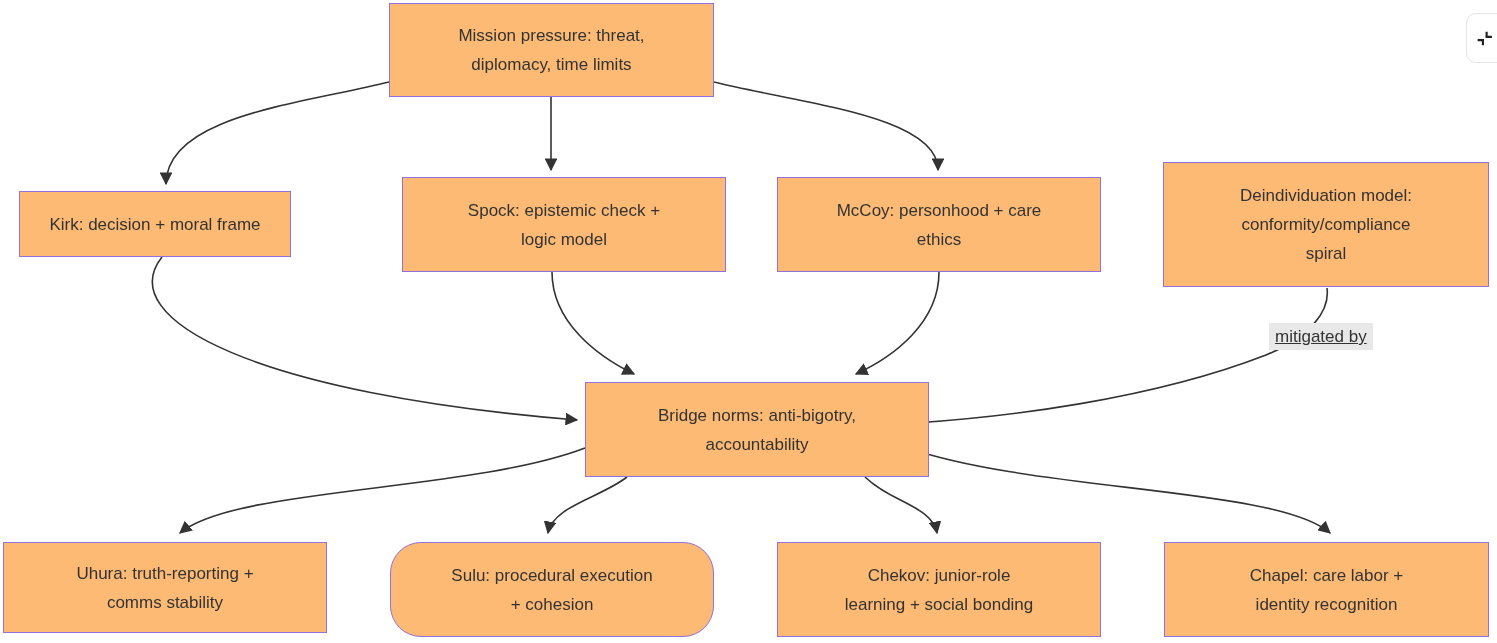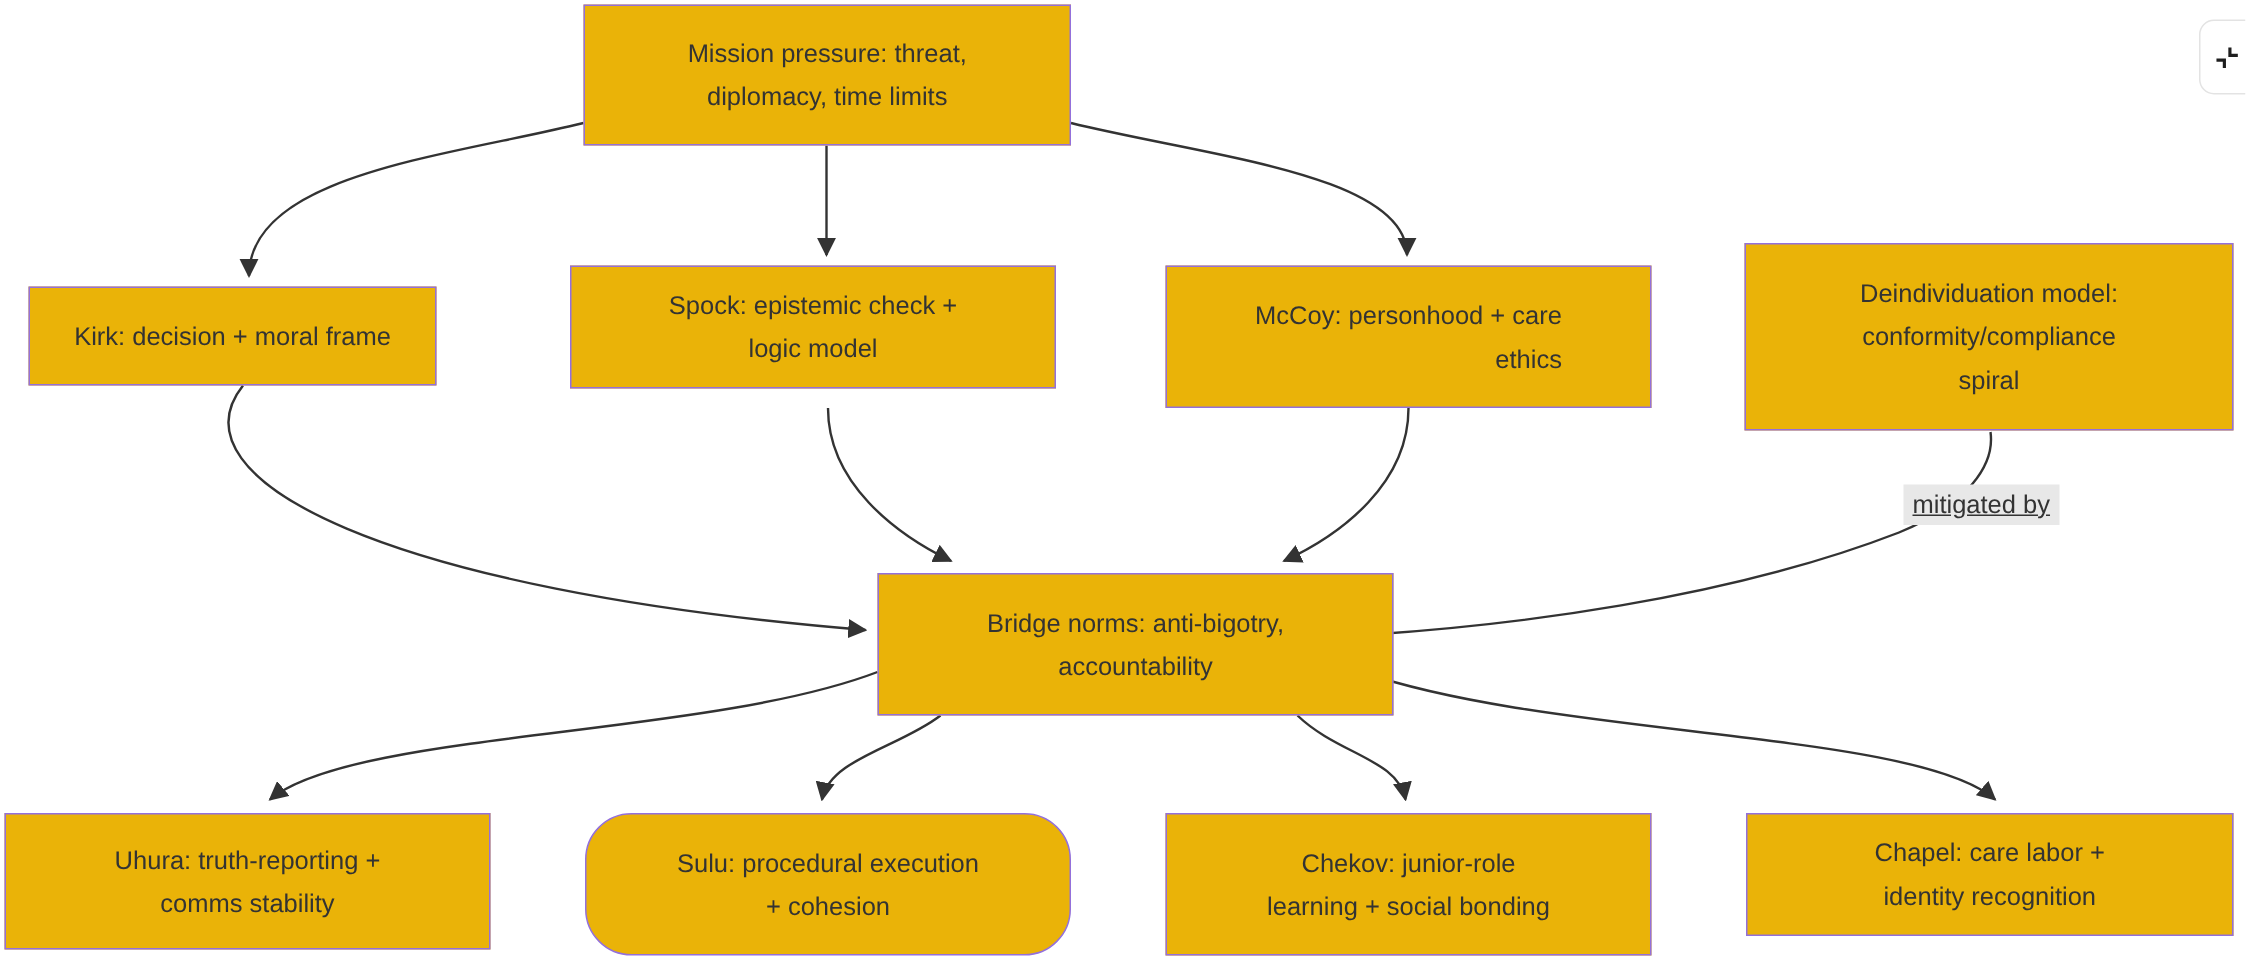--- a/index.html
+++ b/index.html
@@ -9,21 +9,21 @@
     overflow:hidden;
     background:#ffffff;
     font-family:"Liberation Sans","DejaVu Sans",sans-serif;
     color:#333333;
   }
   svg.edge-layer{position:absolute;left:0;top:0;width:1497px;height:643px;}
   .edge-path{fill:none;stroke:#333333;stroke-width:1.6px;}
   .node{
     position:absolute;
     box-sizing:border-box;
-    background:#eab308;
+    background:#fdba74;
     border:1.4px solid #9370DB;
     display:flex;align-items:center;justify-content:center;
     text-align:center;
     font-size:17px;line-height:29px;
     white-space:pre-line;
     color:#333333;
   }
   .edge-label{
     position:absolute;
     background:#e8e8e8;
@@ -68,43 +68,43 @@
     <path class="edge-path" d="M 627 477 C 600 498, 553 506, 548 533" marker-end="url(#arrow)"></path>
     <path class="edge-path" d="M 865 477 C 892 503, 932 506, 937 533" marker-end="url(#arrow)"></path>
     <path class="edge-path" d="M 908 448 C 1035 492, 1278 487, 1330 533" marker-end="url(#arrow)"></path>
   </svg>
 
   <div class="node" style="left:389px;top:3px;width:325px;height:94px;">Mission pressure: threat,
 diplomacy, time limits</div>
 
   <div class="node" style="left:19px;top:191px;width:272px;height:66px;">Kirk: decision + moral frame</div>
 
-  <div class="node" style="left:380px;top:177px;width:324px;height:82px;">Spock: epistemic check +
+  <div class="node" style="left:402px;top:177px;width:324px;height:95px;">Spock: epistemic check +
 logic model</div>
 
-  <div class="node" style="left:777px;top:177px;width:324px;height:95px;text-align:right;">McCoy: personhood + care
+  <div class="node" style="left:777px;top:177px;width:324px;height:95px;">McCoy: personhood + care
 ethics</div>
 
   <div class="node" style="left:1163px;top:162px;width:326px;height:125px;">Deindividuation model:
 conformity/compliance
 spiral</div>
 
   <div class="node" style="left:585px;top:382px;width:344px;height:95px;">Bridge norms: anti-bigotry,
 accountability</div>
 
   <div class="node" style="left:3px;top:542px;width:324px;height:91px;">Uhura: truth-reporting +
 comms stability</div>
 
   <div class="node" style="left:390px;top:542px;width:324px;height:95px;border-radius:31px;">Sulu: procedural execution
 + cohesion</div>
 
   <div class="node" style="left:777px;top:542px;width:324px;height:95px;">Chekov: junior-role
 learning + social bonding</div>
 
-  <div class="node" style="left:1164px;top:542px;width:325px;height:82px;">Chapel: care labor +
+  <div class="node" style="left:1164px;top:542px;width:325px;height:95px;">Chapel: care labor +
 identity recognition</div>
 
   <div class="edge-label" style="left:1269px;top:323px;">mitigated by</div>
 
   <div class="corner-btn">
     <span>
       <svg width="19" height="19" viewBox="0 0 18 18" fill="none">
         <path d="M 11 2.5 V 7.5 H 16" stroke="#1f1f1f" stroke-width="2"></path>
         <path d="M 7.5 15.5 V 10.5 H 2.5" stroke="#1f1f1f" stroke-width="2"></path>
       </svg>

